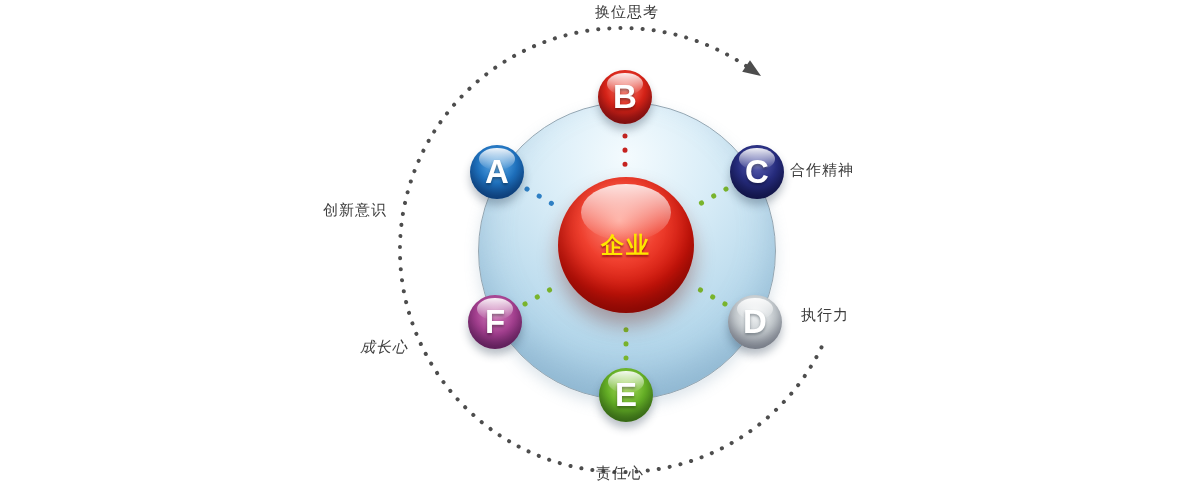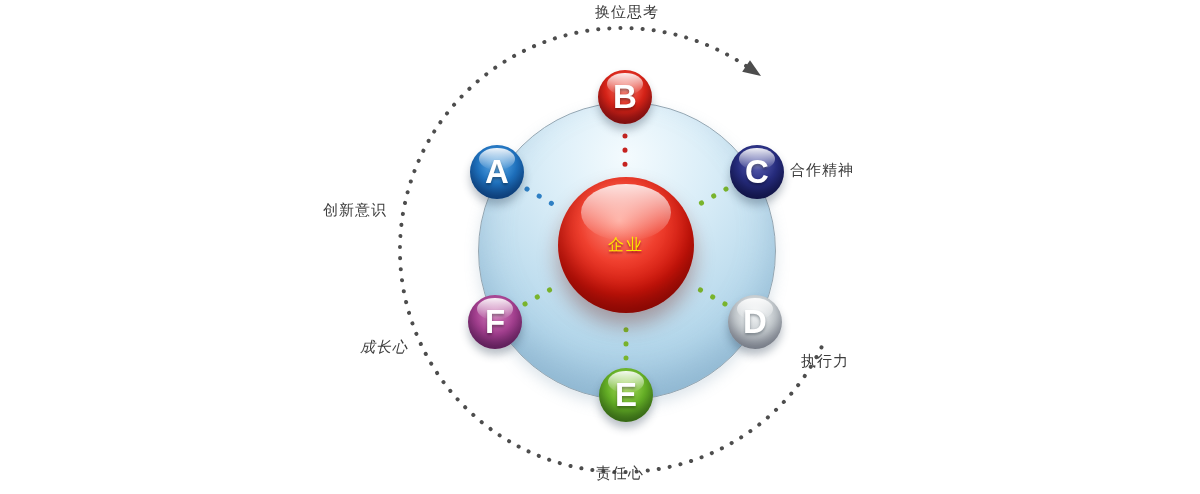--- a/index.html
+++ b/index.html
@@ -22,21 +22,21 @@
     position:absolute;left:558px;top:177px;width:136px;height:136px;border-radius:50%;
     background:radial-gradient(circle at 45% 32%, #ff9585 0%, #f0402f 34%, #d0150a 62%, #8c0601 100%);
     box-shadow:0 12px 20px rgba(110,20,10,.35), inset 0 -16px 24px rgba(80,0,0,.45);
     display:flex;align-items:center;justify-content:center;
   }
   .core::before{
     content:"";position:absolute;left:17%;top:5%;width:66%;height:42%;border-radius:50%;
     background:linear-gradient(rgba(255,255,255,.85), rgba(255,255,255,0));
   }
   .core-text{
-    position:relative;color:#ffe600;font-weight:normal;font-size:16px;line-height:1.4;
+    position:relative;color:#ffe600;font-weight:bold;font-size:23px;line-height:1.4;
     text-align:center;text-shadow:0 2px 2px rgba(110,0,0,.6);letter-spacing:2px;
   }
 
   
   .node{
     position:absolute;width:54px;height:54px;border-radius:50%;
     display:flex;align-items:center;justify-content:center;
     color:#ffffff;font-weight:bold;font-size:33px;
     text-shadow:0 2px 3px rgba(0,0,0,.38);
     box-shadow:0 6px 9px rgba(40,60,80,.32), inset 0 -9px 12px rgba(0,0,30,.28);
@@ -53,21 +53,21 @@
   .ball-e{left:599px;top:368px;background:radial-gradient(circle at 50% 35%, #abdb60 0%, #66b226 45%, #377409 100%);}
   .ball-f{left:468px;top:295px;background:radial-gradient(circle at 50% 35%, #d07eba 0%, #a64091 45%, #671d5a 100%);}
 
   
   .ring-label{
     position:absolute;color:#3d3d3d;font-size:15px;letter-spacing:1px;white-space:nowrap;
   }
   .lbl-b{left:562px;top:3px;width:130px;text-align:center;}
   .lbl-a{left:323px;top:154px;margin-top:47px;}
   .lbl-c{left:790px;top:161px;text-align:center;}
-  .lbl-d{left:801px;top:306px;margin-top:46px;}
+  .lbl-d{left:801px;top:306px;}
   .lbl-f{left:360px;top:338px;font-style:italic;}
   .lbl-e{left:596px;top:464px;}
 </style>
 </head>
 <body>
 
 <div class="stage">
 
   <svg class="layer" width="1200" height="494" viewBox="0 0 1200 494">
     <path d="M 821.5 347.3 A 222 222 0 1 1 746.1 66.0" fill="none" stroke-width="4" stroke-dasharray="0.1 11" stroke-linecap="round" stroke="#4d4d4d"></path>

